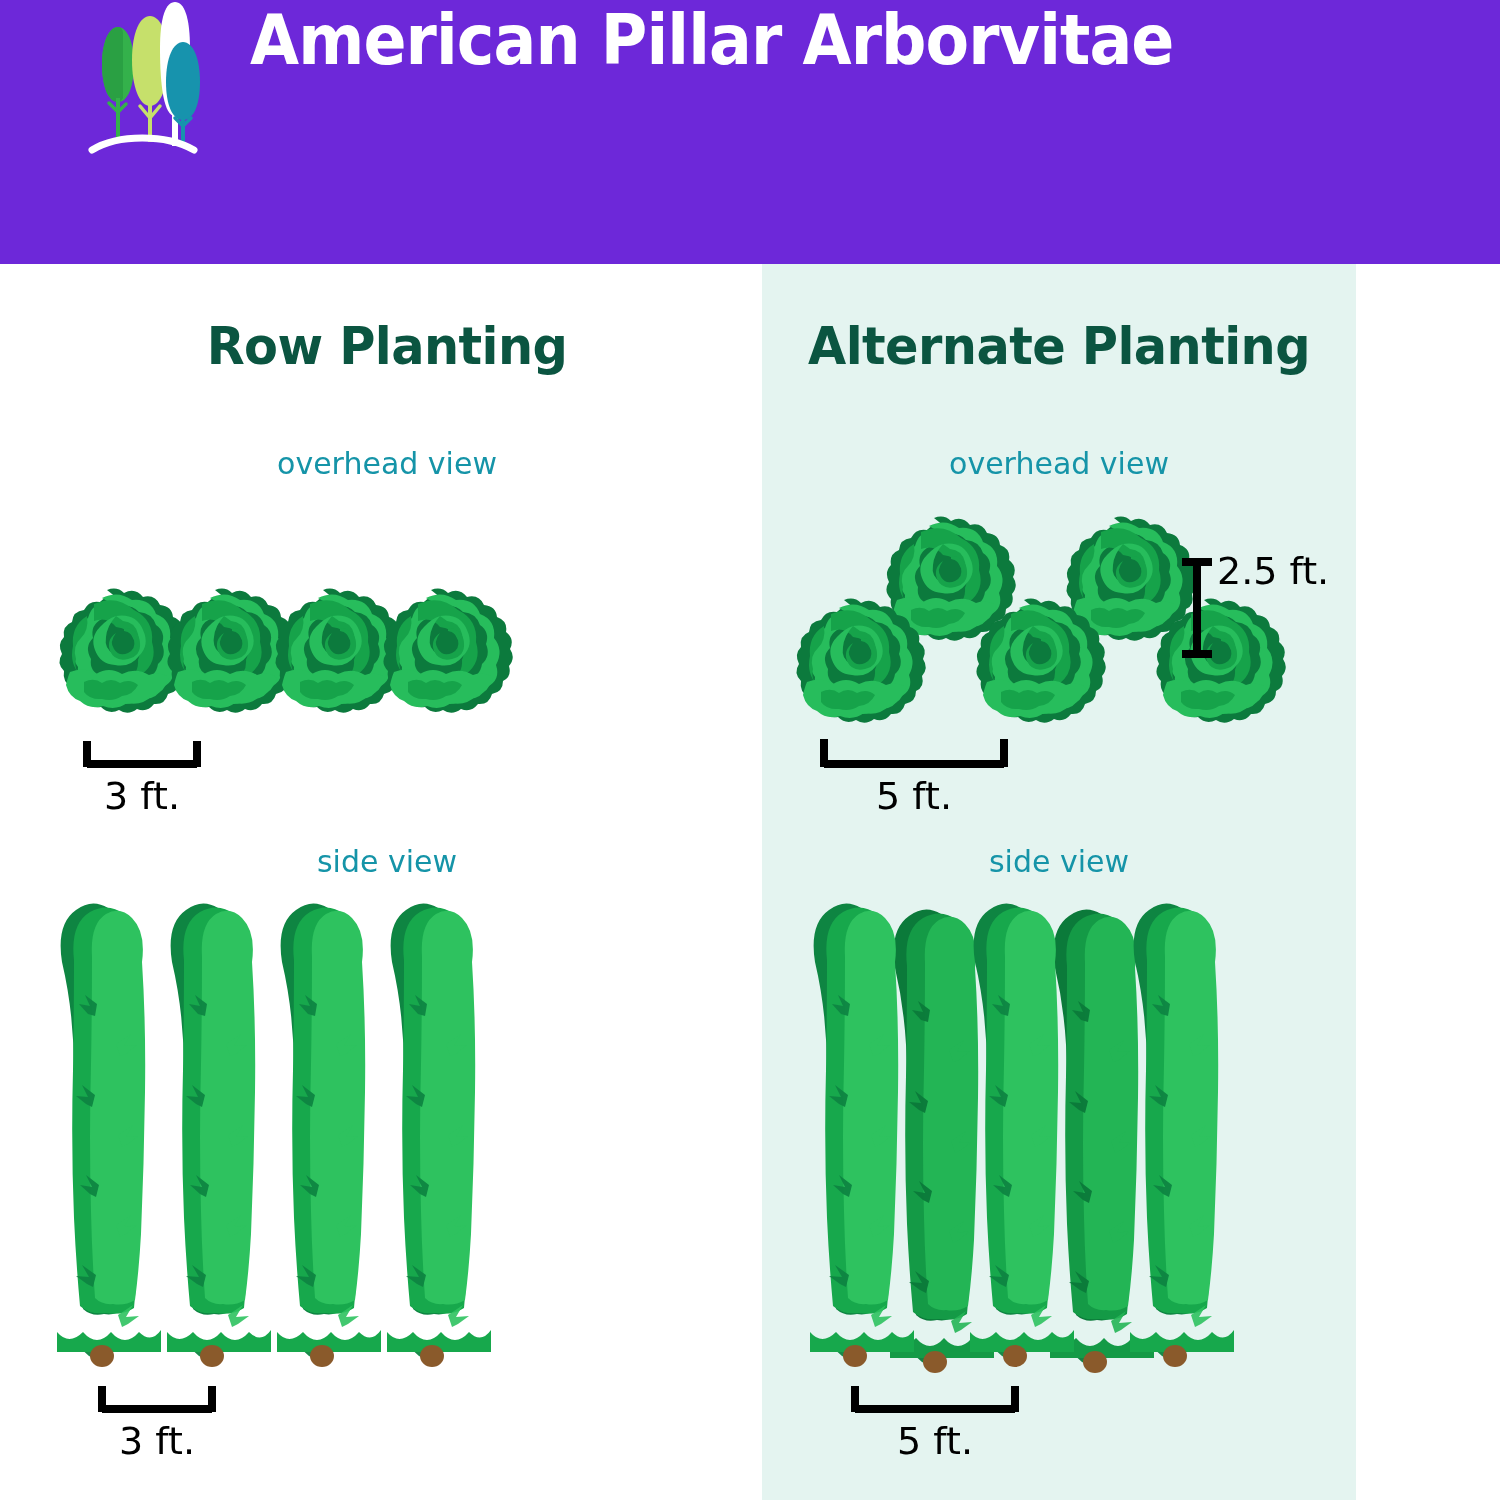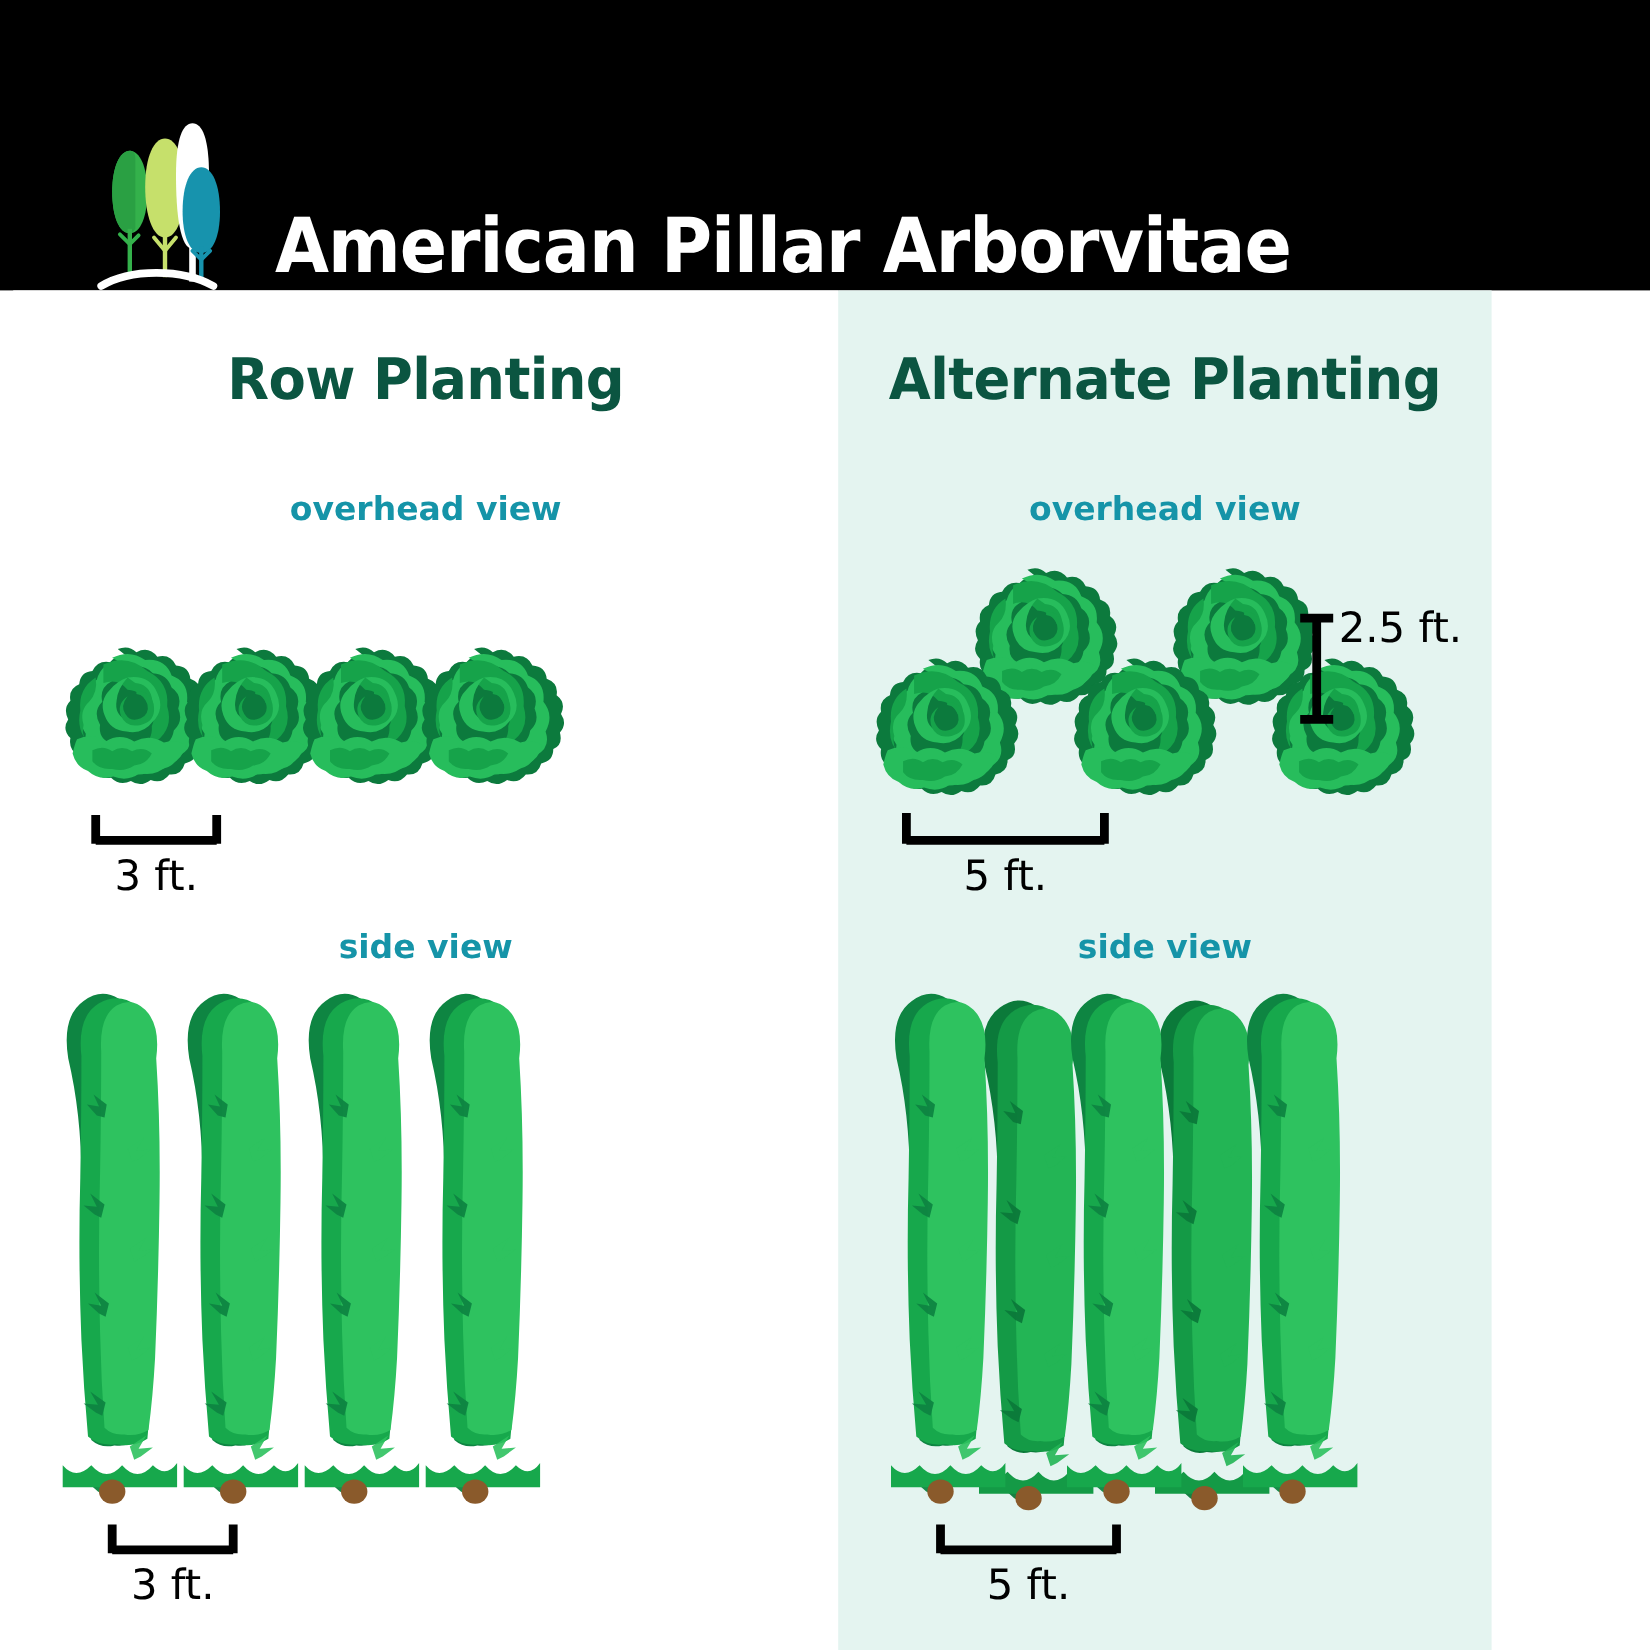--- a/index.html
+++ b/index.html
@@ -20,23 +20,23 @@
     height: 1500px;
     background: #ffffff;
   }
 
   
   .header {
     position: absolute;
     left: 0; top: 0;
     width: 1500px;
     height: 264px;
-    background: #000000;
+    background: #6d28d9;
     display: flex;
-    align-items: flex-end;
+    align-items: flex-start;
   }
   .logo {
     width: 128px;
     height: 160px;
     margin-left: 78px;
     margin-top: -6px;
     flex: 0 0 auto;
   }
   .header-title {
     color: #ffffff;
@@ -77,21 +77,21 @@
     letter-spacing: -0.6px;
     transform: scaleX(0.95);
   }
   .view-label {
     position: absolute;
     width: 100%;
     text-align: center;
     color: #1594a8;
     font-family: "DejaVu Sans", sans-serif;
     font-size: 30px;
-    font-weight: bold;
+    font-weight: normal;
   }
   .label-overhead { top: 182px; }
   .label-side     { top: 580px; }
 
   .art {
     position: absolute;
     left: 0;
     width: 750px;
   }
   .art svg { display: block; overflow: visible; }

